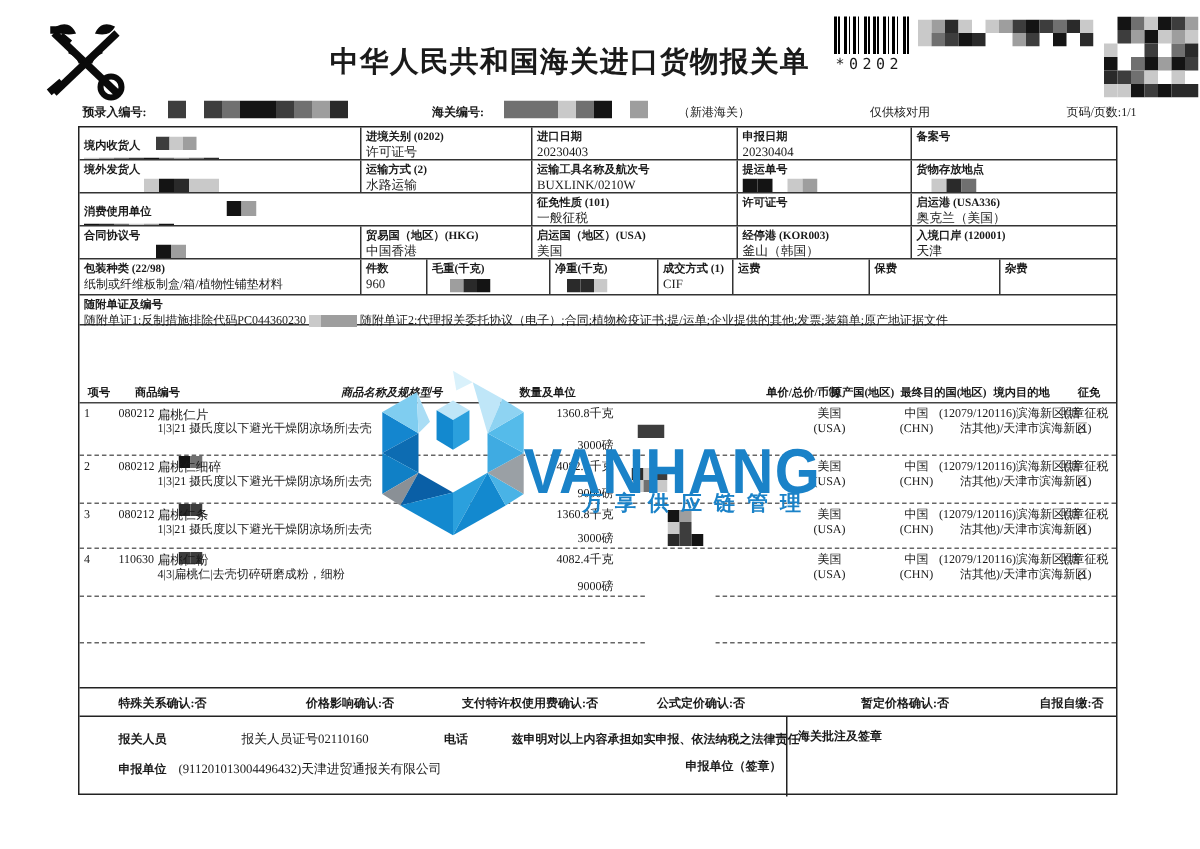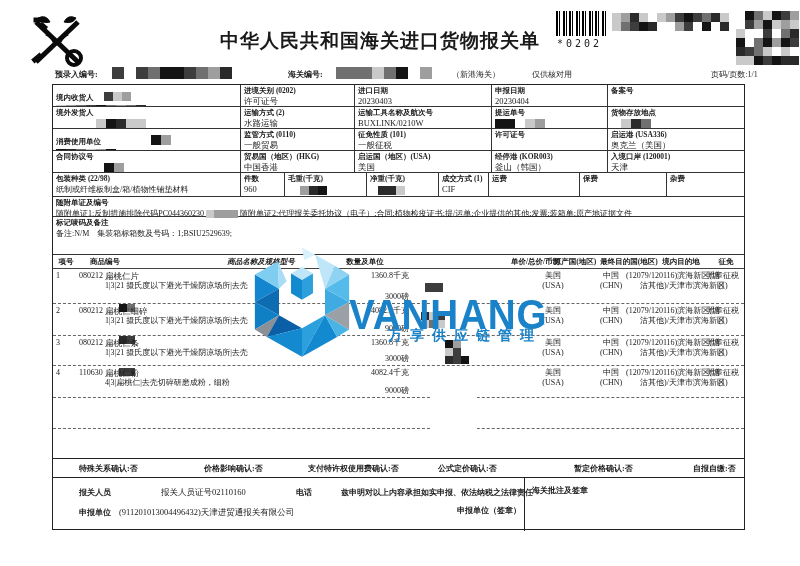--- a/index.html
+++ b/index.html
@@ -151,21 +151,21 @@
       <i style="width: 12px; height: 12px; background: rgb(112, 112, 112);"></i>
       <i style="width: 12px; height: 12px; background: rgb(112, 112, 112);"></i>
       <i style="width: 12px; height: 12px; background: rgb(201, 201, 201);"></i>
       <i style="width: 12px; height: 12px; background: rgb(112, 112, 112);"></i>
       <i style="width: 12px; height: 12px; background: rgb(20, 20, 20);"></i>
       <i style="width: 12px; height: 12px; background: rgba(0, 0, 0, 0);"></i>
       <i style="width: 12px; height: 12px; background: rgb(158, 158, 158);"></i>
       <i style="width: 12px; height: 12px; background: rgba(0, 0, 0, 0);"></i>
     </span>
   <div class="abs small" style="left:452px;top:70px;">（新港海关）</div>
-  <div class="abs small" style="left:532px;top:70px;">仅供核对用</div>
+  <div class="abs small" style="left:580px;top:70px;">仅供核对用</div>
   <div class="abs small" style="left:688px;top:70px;margin-left:23px;">页码/页数:1/1</div>
 
   <div class="form">
 
     <div class="irow" style="top:0;height:22px;">
       <div class="cell first" style="left:0;width:187px;">
         <span class="lb">境内收货人</span>
         <span class="mosaic" style="margin-left: 6px; width: 36px; height: 9px;">
             <i style="width: 9px; height: 9px; background: rgb(61, 61, 61);"></i>
             <i style="width: 9px; height: 9px; background: rgb(201, 201, 201);"></i>
@@ -251,24 +251,20 @@
             <i style="width: 10px; height: 10px; background: rgb(158, 158, 158);"></i>
           </span>
         <div class="vl"><span class="mosaic" style="width: 60px; height: 10px;">
               <i style="width: 10px; height: 10px; background: rgb(20, 20, 20);"></i>
               <i style="width: 10px; height: 10px; background: rgb(42, 42, 42);"></i>
               <i style="width: 10px; height: 10px; background: rgb(112, 112, 112);"></i>
               <i style="width: 10px; height: 10px; background: rgb(201, 201, 201);"></i>
               <i style="width: 10px; height: 10px; background: rgb(158, 158, 158);"></i>
               <i style="width: 10px; height: 10px; background: rgb(20, 20, 20);"></i>
             </span></div>
-      </div>
-      <div class="cell" style="left:187px;width:114px;">
-        <div class="lb">监管方式 (0110)</div>
-        <div class="vl">一般贸易</div>
       </div>
       <div class="cell" style="left:301px;width:137px;">
         <div class="lb">征免性质 (101)</div>
         <div class="vl">一般征税</div>
       </div>
       <div class="cell" style="left:438px;width:116px;">
         <div class="lb">许可证号</div>
         <div class="vl"></div>
       </div>
       <div class="cell" style="left:554px;width:139px;">
@@ -353,24 +349,20 @@
         <span class="mosaic" style="width: 32px; height: 8px;">
             <i style="width: 8px; height: 8px; background: rgb(201, 201, 201);"></i>
             <i style="width: 8px; height: 8px; background: rgb(158, 158, 158);"></i>
             <i style="width: 8px; height: 8px; background: rgb(158, 158, 158);"></i>
             <i style="width: 8px; height: 8px; background: rgb(158, 158, 158);"></i>
           </span>
         <span>随附单证2:代理报关委托协议（电子）;合同;植物检疫证书;提/运单;企业提供的其他;发票;装箱单;原产地证据文件</span>
       </div>
     </div>
 
-    <div class="sect" style="top:132px;height:38px;">
-      <div class="lb">标记唛码及备注</div>
-      <div class="vl" style="font-size:8px;">备注:N/M　集装箱标箱数及号码：1;BSIU2529639;</div>
-    </div>
 
     <div class="gheader" style="top:170px;height:14px;">
       <div class="gh" style="left:2px;width:22px;">项号</div>
       <div class="gh" style="left:26px;width:52px;">商品编号</div>
       <div class="gh" style="left:108px;width:200px;font-style:italic;">商品名称及规格型号</div>
       <div class="gh" style="left:268px;width:88px;">数量及单位</div>
       <div class="gh" style="left:440px;width:85px;">单价/总价/币制</div>
       <div class="gh" style="left:494px;width:56px;">原产国(地区)</div>
       <div class="gh" style="left:542px;width:68px;">最终目的国(地区)</div>
       <div class="gh" style="left:604px;width:48px;">境内目的地</div>

